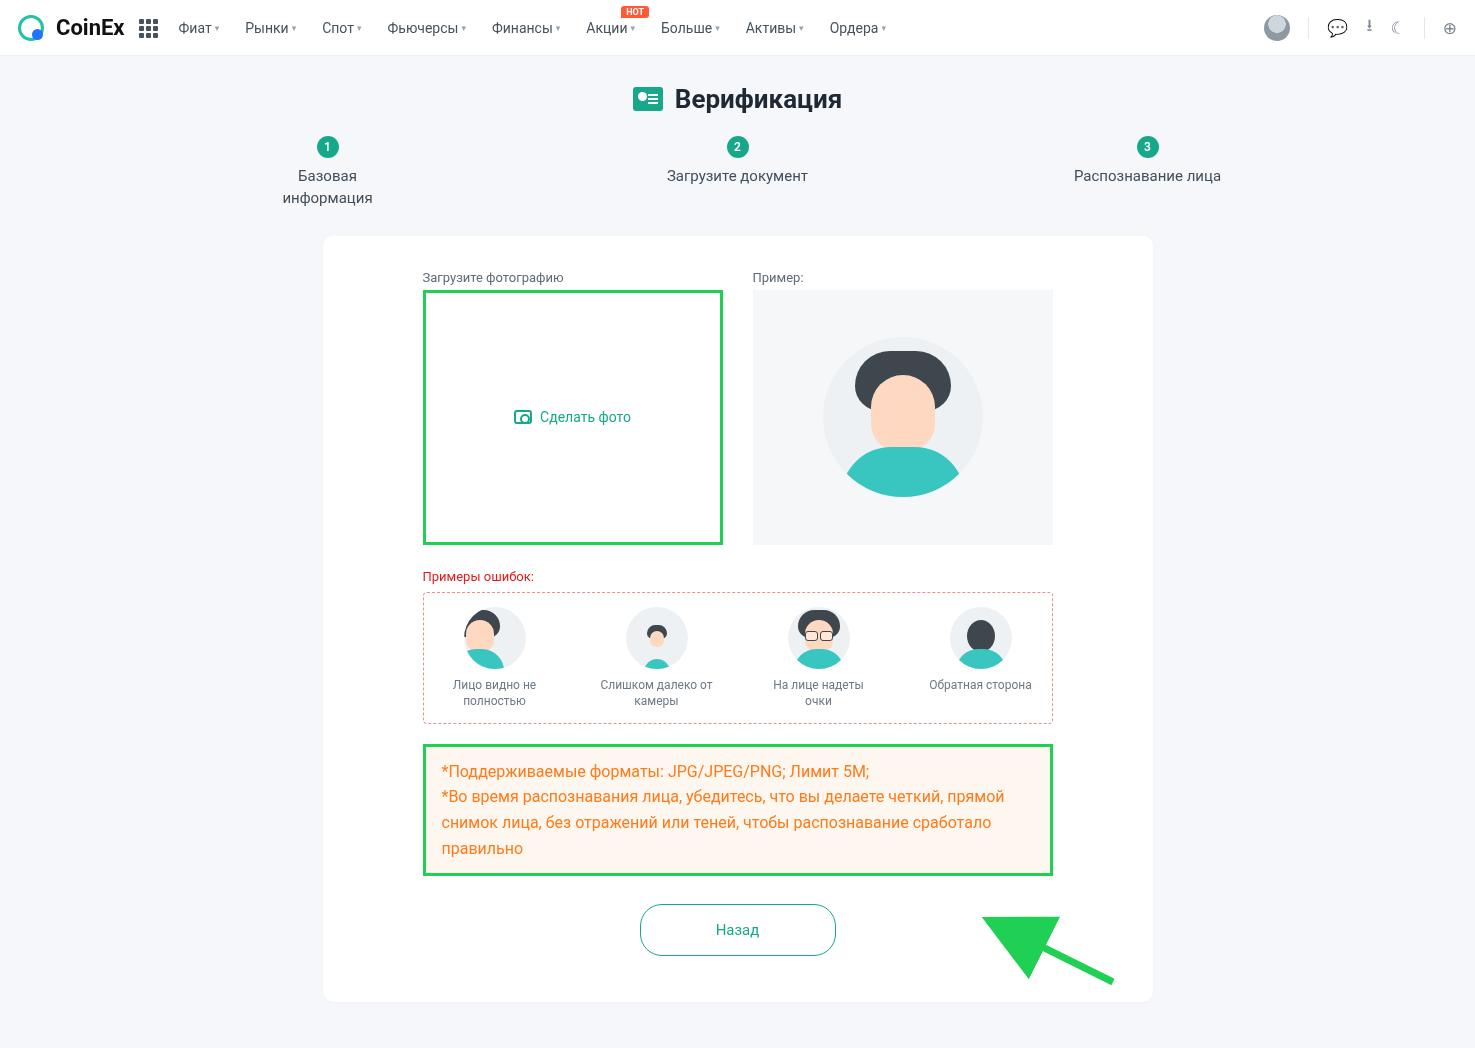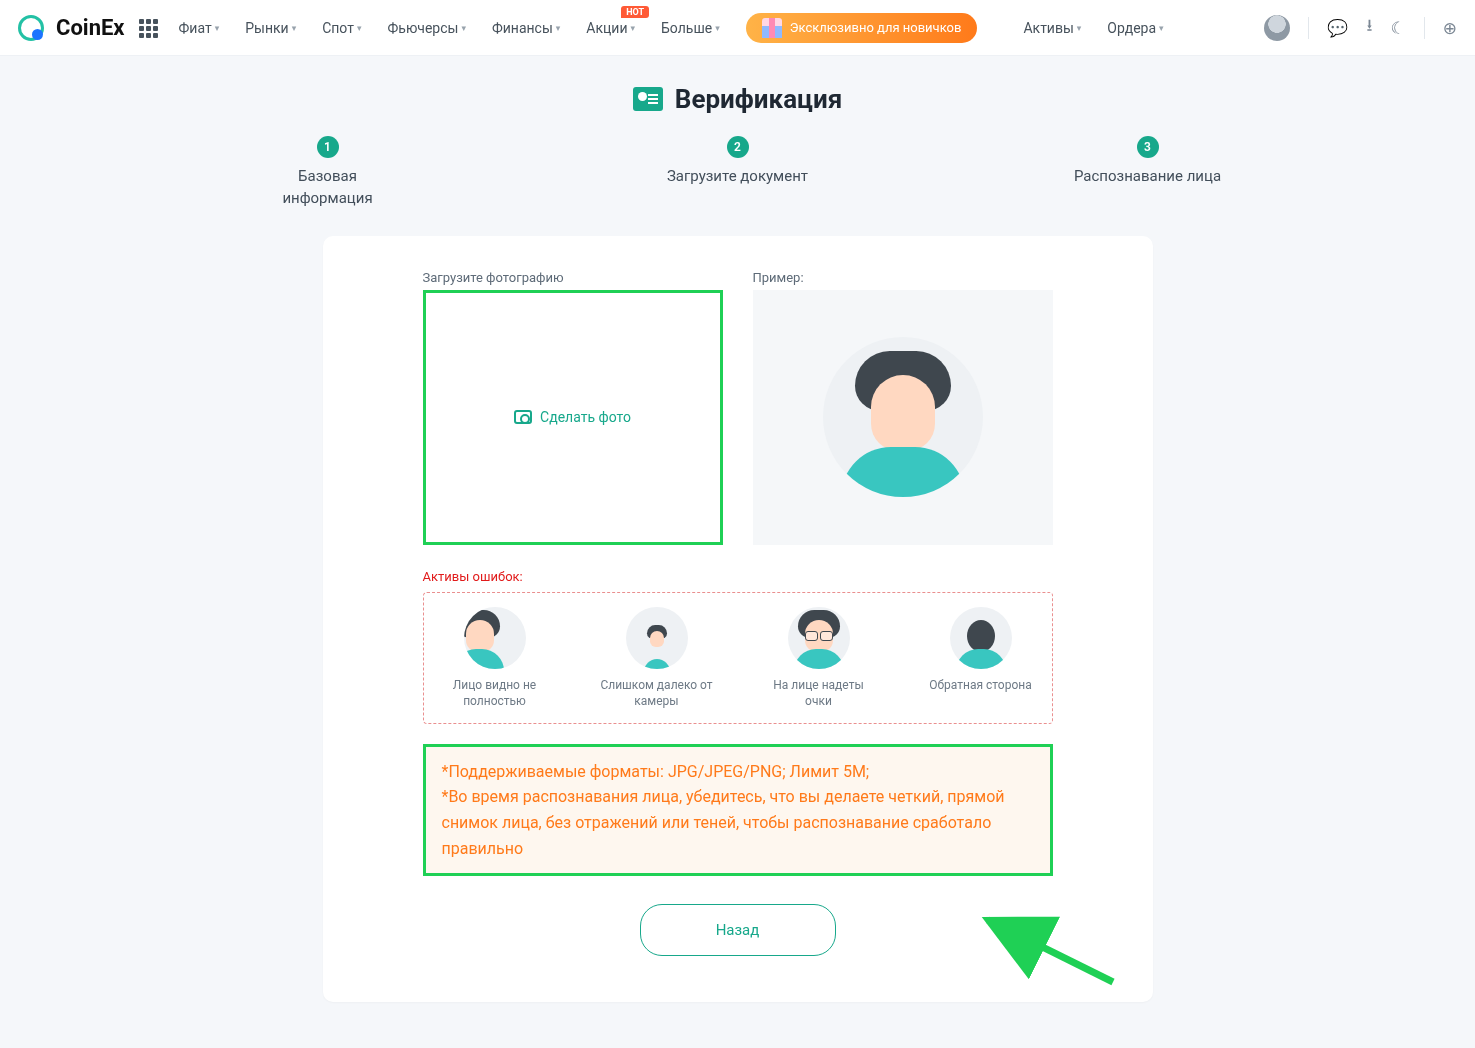--- a/index.html
+++ b/index.html
@@ -124,24 +124,20 @@
     <div class="nav-item">
       <span>Акции</span>
         <span class="caret">▾</span>
       <span class="hot-badge">HOT</span>
     </div>
     <div class="nav-item">
         <span>Больше</span>
         <span class="caret">▾</span>
       </div>
 
-    <div class="promo">
-      <span class="gift-icon"></span>
-      <span>Эксклюзивно для новичков</span>
-    </div>
 
     <div class="nav-item">
         <span>Активы</span>
         <span class="caret">▾</span>
       </div>
     <div class="nav-item">
         <span>Ордера</span>
         <span class="caret">▾</span>
       </div>
   </div>
@@ -192,21 +188,21 @@
       <div class="example-box">
         <div class="face ex-lg">
           <div class="hair"></div>
             <div class="skin"></div>
             <div class="bust"></div>
         </div>
       </div>
     </div>
   </div>
 
-  <div class="err-title">Активы ошибок:</div>
+  <div class="err-title">Примеры ошибок:</div>
   <div class="err-box">
     <div class="err-item">
       <div class="face ex-sm partial">
           <div class="hair"></div>
           <div class="skin"></div>
           <div class="bust"></div>
         </div>
       <div class="err-cap">Лицо видно не полностью</div>
     </div>
     <div class="err-item">

